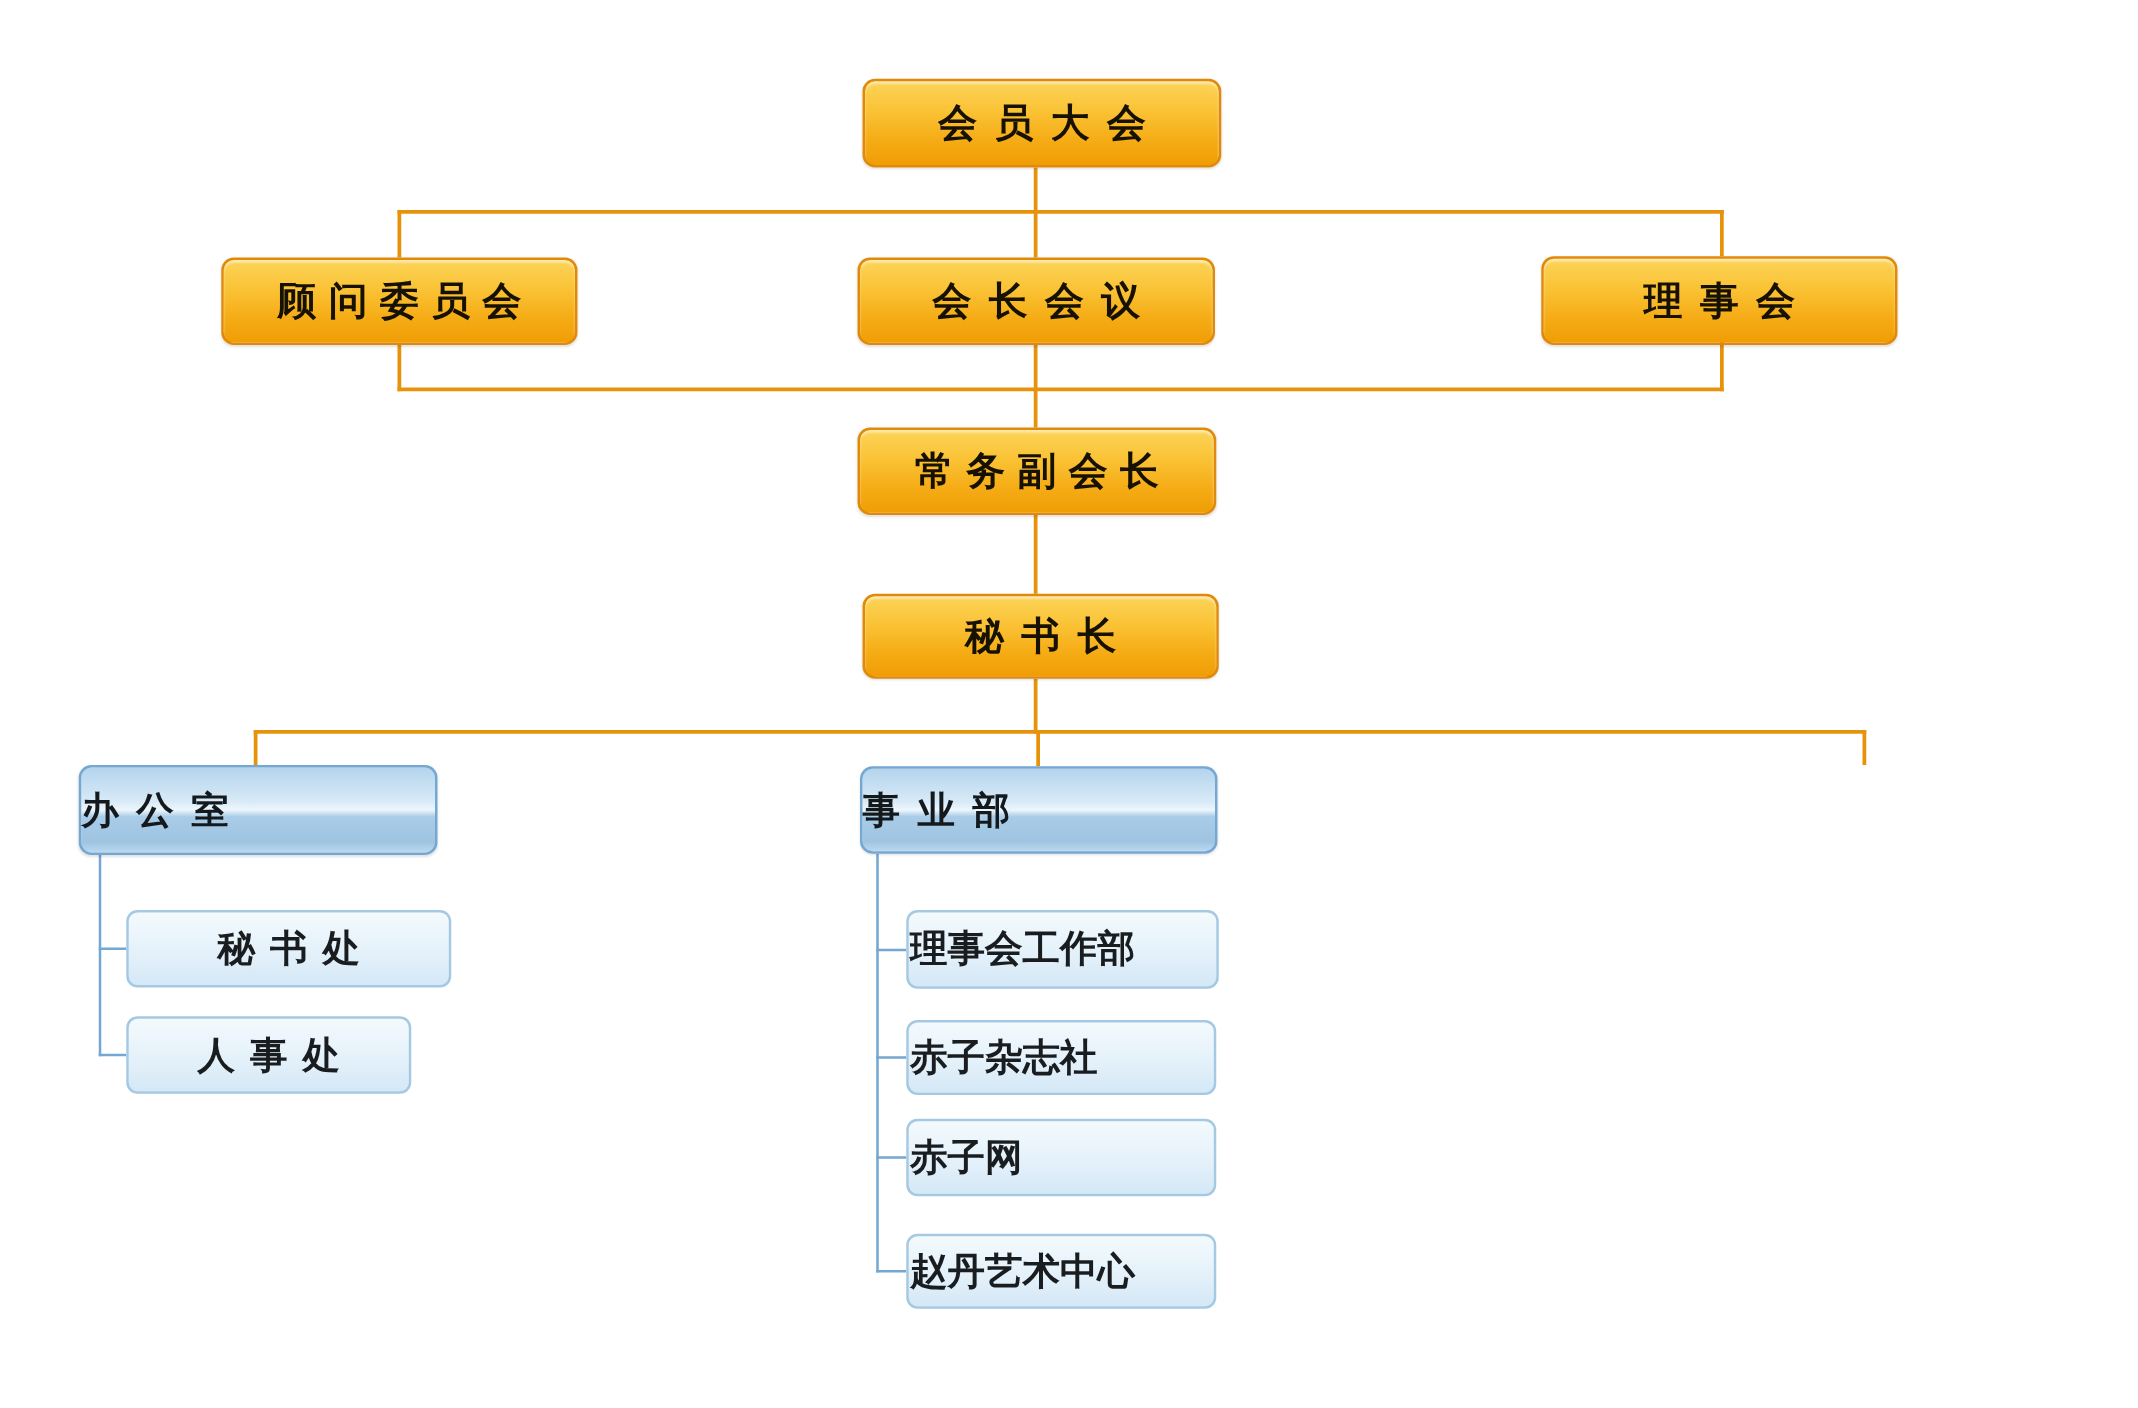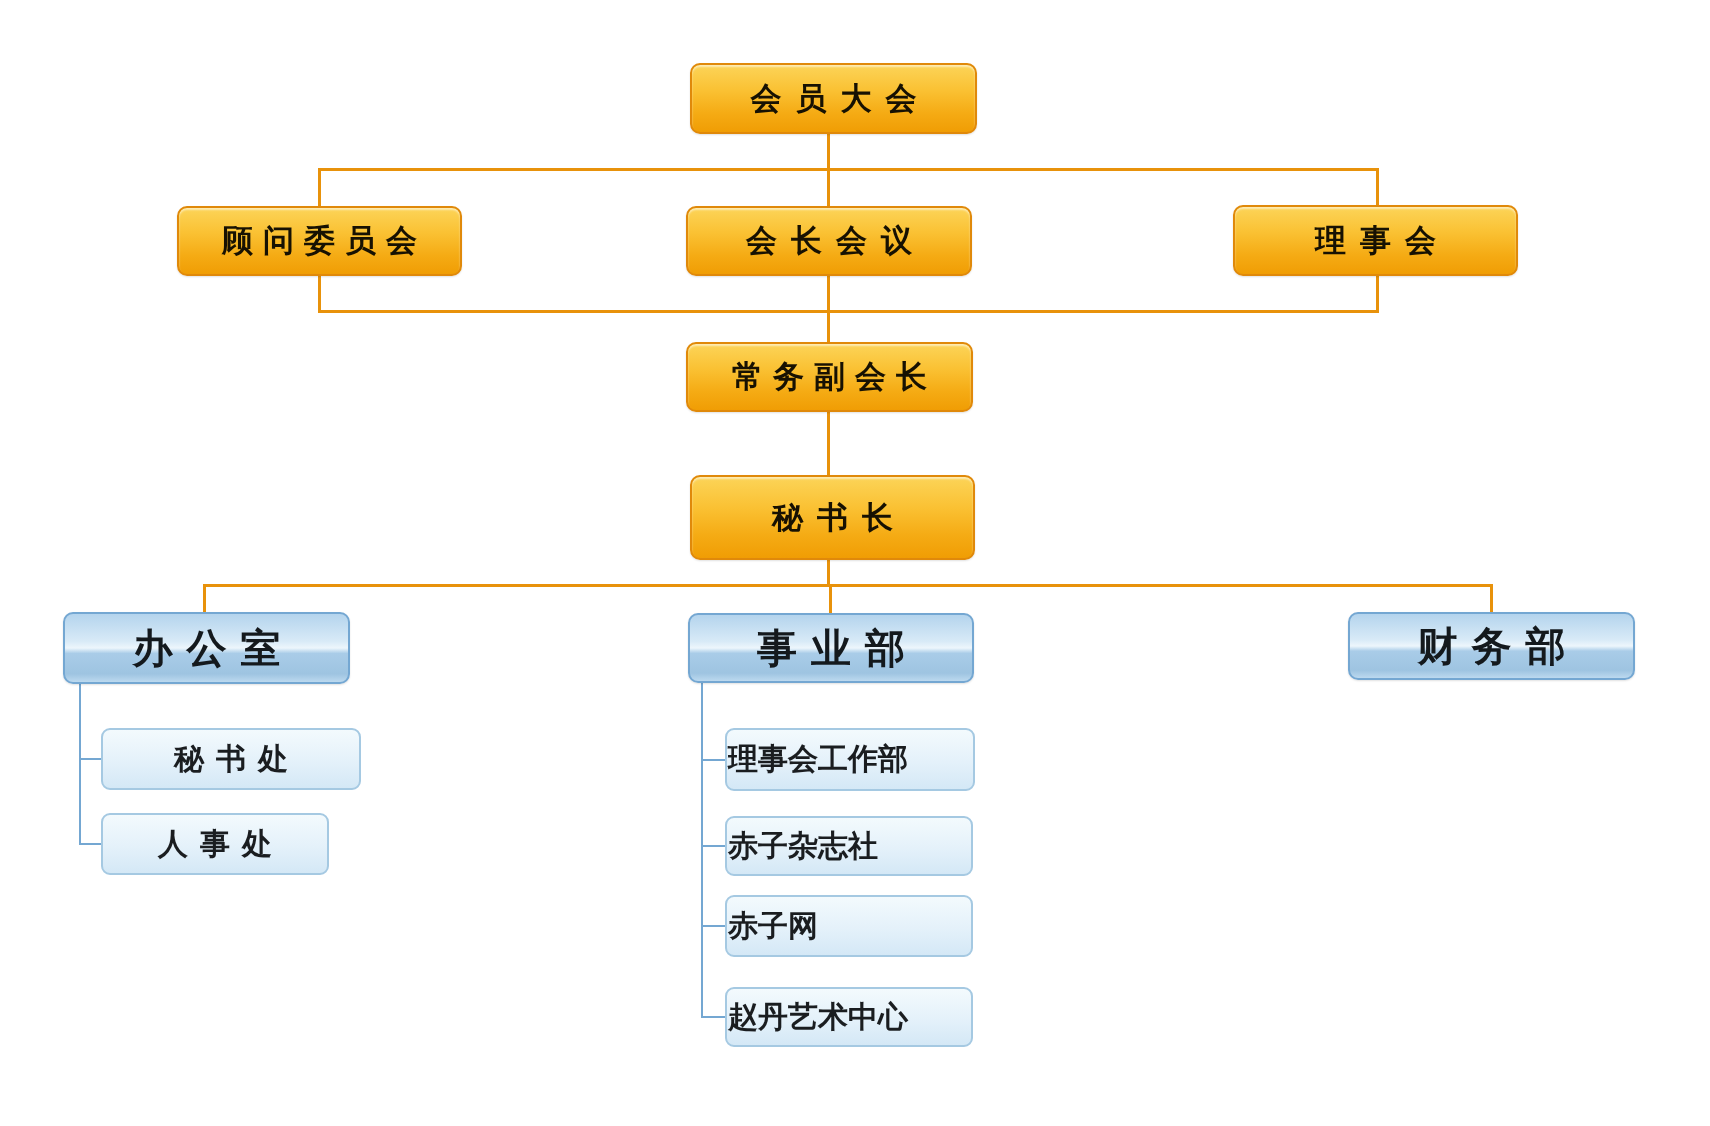--- a/index.html
+++ b/index.html
@@ -14,25 +14,25 @@
   .gold{
     position:absolute;display:flex;align-items:center;justify-content:center;
     background:linear-gradient(180deg,#FCD458 0%,#FAC133 38%,#F5AB14 72%,#F09D04 100%);
     border:2px solid #E0890A;border-radius:10px;box-sizing:border-box;
     box-shadow:inset 0 2px 2px rgba(255,255,255,0.55), 0 1px 2px rgba(0,0,0,0.12);
     color:#171102;font-weight:bold;font-size:31px;
     font-family:"Liberation Serif", serif;
   }
   
   .dept{
-    position:absolute;display:flex;align-items:center;justify-content:center;
+    position:absolute;display:flex;align-items:center;
     background:linear-gradient(180deg,#B4D4ED 0%,#D8EAF7 40%,#EDF6FC 50%,#A9CCE8 58%,#9EC4E1 88%,#BCD9EF 100%);
     border:2px solid #74A7D2;border-radius:10px;box-sizing:border-box;
     box-shadow:0 1px 2px rgba(0,0,0,0.12);
-    color:#14191d;font-weight:bold;font-size:40px;
+    color:#14191d;font-weight:bold;font-size:30px;
     font-family:"Liberation Serif", serif;
   }
   
   .sub{
     position:absolute;display:flex;align-items:center;
     background:linear-gradient(180deg,#F3FAFD 0%,#E4F1FA 55%,#D4E8F6 100%);
     border:2px solid #A5C9E2;border-radius:9px;box-sizing:border-box;
     color:#1a1d20;font-weight:bold;font-size:30px;
     font-family:"Liberation Sans", sans-serif;
   }
@@ -84,32 +84,29 @@
     <span class="sp14">会长会议</span>
   </div>
   <div class="gold" style="left:1233px;top:205px;width:285px;height:71px;">
     <span class="sp14">理事会</span>
   </div>
 
   <div class="gold" style="left:686px;top:342px;width:287px;height:70px;text-align:right;">
     <span class="sp10">常务副会长</span>
   </div>
 
-  <div class="gold" style="left:690px;top:475px;width:285px;height:85px;justify-content:center;">
+  <div class="gold" style="left:690px;top:475px;width:285px;height:68px;justify-content:center;">
     <span class="sp14">秘书长</span>
   </div>
 
   <div class="dept" style="left:63px;top:612px;width:287px;height:72px;">
     <span class="sp14">办公室</span>
   </div>
   <div class="dept" style="left:688px;top:613px;width:286px;height:70px;">
     <span class="sp14">事业部</span>
-  </div>
-  <div class="dept" style="left:1348px;top:612px;width:287px;height:68px;">
-    <span class="sp14">财务部</span>
   </div>
 
   <div class="sub centered" style="left:101px;top:728px;width:260px;height:62px;">
     <span class="sp12">秘书处</span>
   </div>
   <div class="sub centered" style="left:101px;top:813px;width:228px;height:62px;">
     <span class="sp12">人事处</span>
   </div>
 
   <div class="sub lefted" style="left:725px;top:728px;width:250px;height:63px;">

